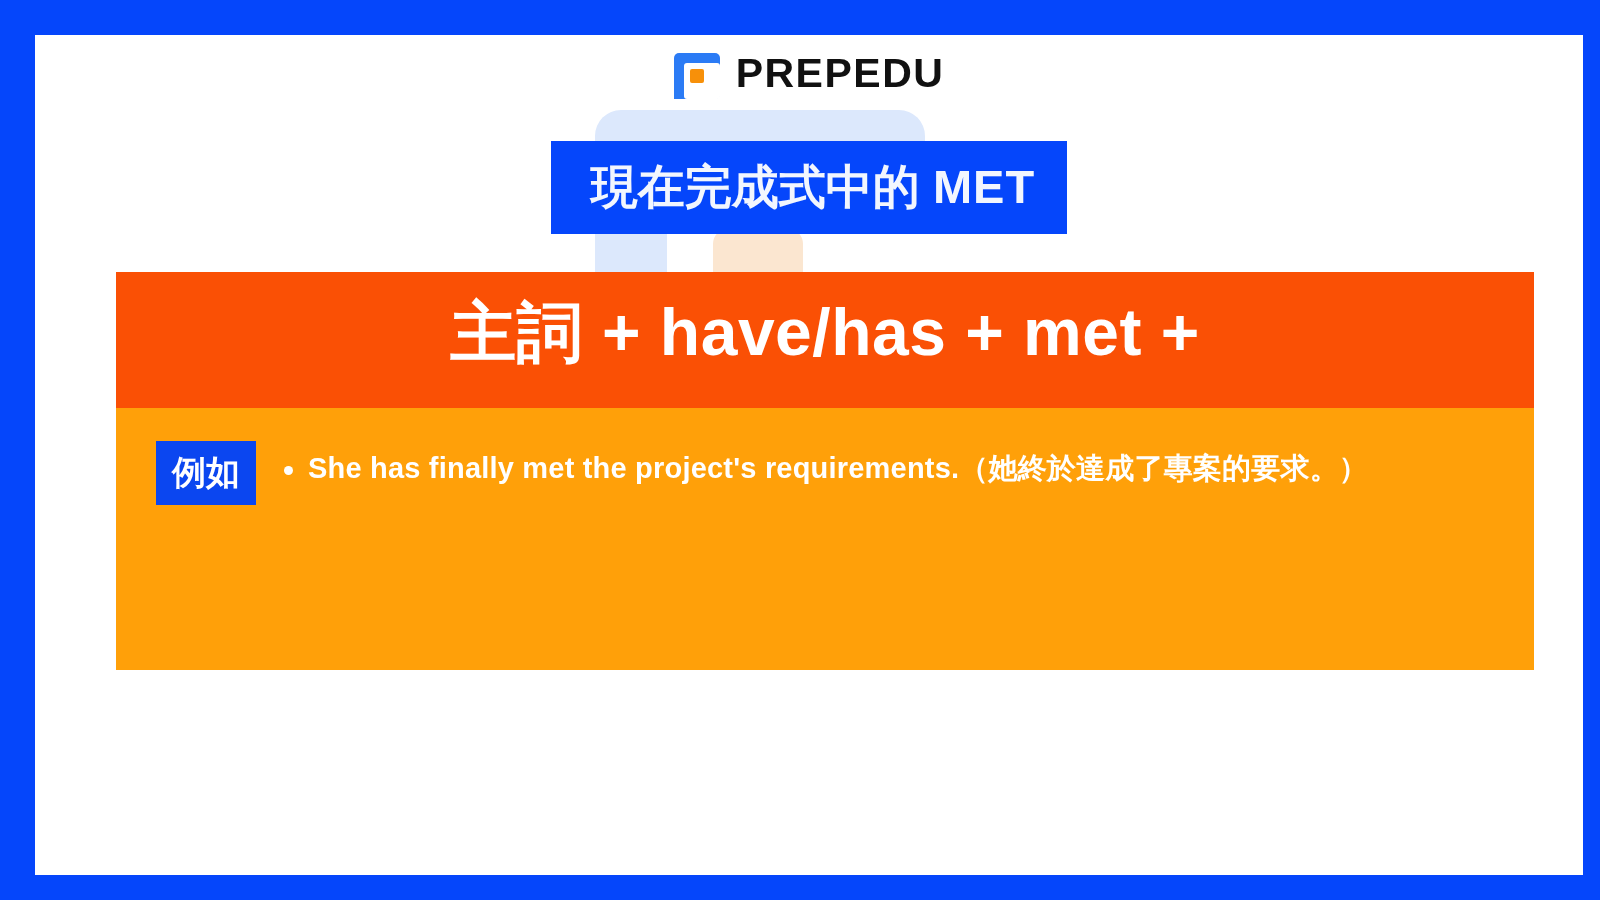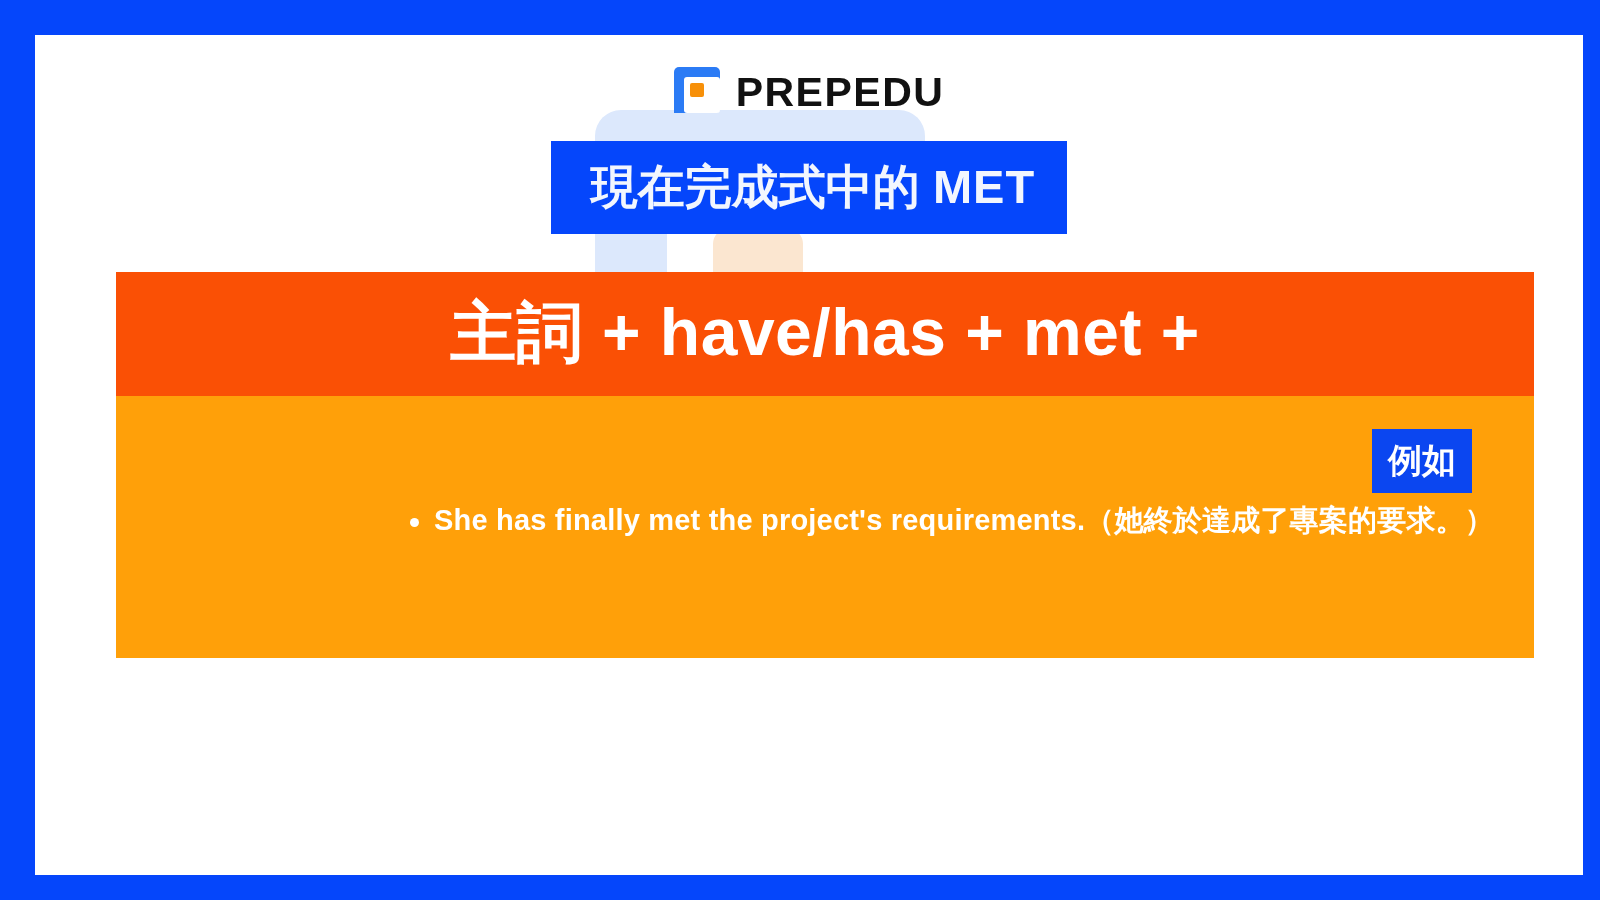--- a/index.html
+++ b/index.html
@@ -82,24 +82,24 @@
     pointer-events: none;
     user-select: none;
     white-space: nowrap;
   }
 
   
   #brand {
     position: relative;
     z-index: 5;
     display: flex;
-    align-items: flex-end;
+    align-items: flex-start;
     justify-content: center;
     gap: 16px;
-    padding-top: 34px;
+    padding-top: 18px;
     height: 78px;
   }
   .logo-mark {
     position: relative;
     width: 46px;
     height: 46px;
     flex: 0 0 auto;
   }
   .logo-mark .lm-outer {
     position: absolute;
@@ -159,39 +159,38 @@
   }
 
   
   #formula {
     position: relative;
     z-index: 5;
     margin: 38px 49px 0 81px;
     background: #FA5005;
     color: #FFFFFF;
     text-align: center;
-    padding: 22px 40px 24px 40px;
+    padding: 22px 40px 36px 40px;
     font-size: 66px;
     font-weight: 800;
     line-height: 1.18;
     letter-spacing: 0.5px;
   }
   #formula .f-line { display: block; }
 
   
   #examples {
     position: relative;
     z-index: 5;
     margin: 0 49px 0 81px;
     background: #FFA009;
     display: flex;
-    align-items: flex-end;
+    align-items: flex-start;
     padding: 33px 40px 60px 40px;
     min-height: 262px;
-    flex-direction: column;
   }
   #eg-badge {
     flex: 0 0 auto;
     background: #0B46F0;
     color: #FFFFFF;
     font-size: 34px;
     font-weight: 700;
     line-height: 1;
     padding: 14px 16px 16px 16px;
     margin-right: 22px;

